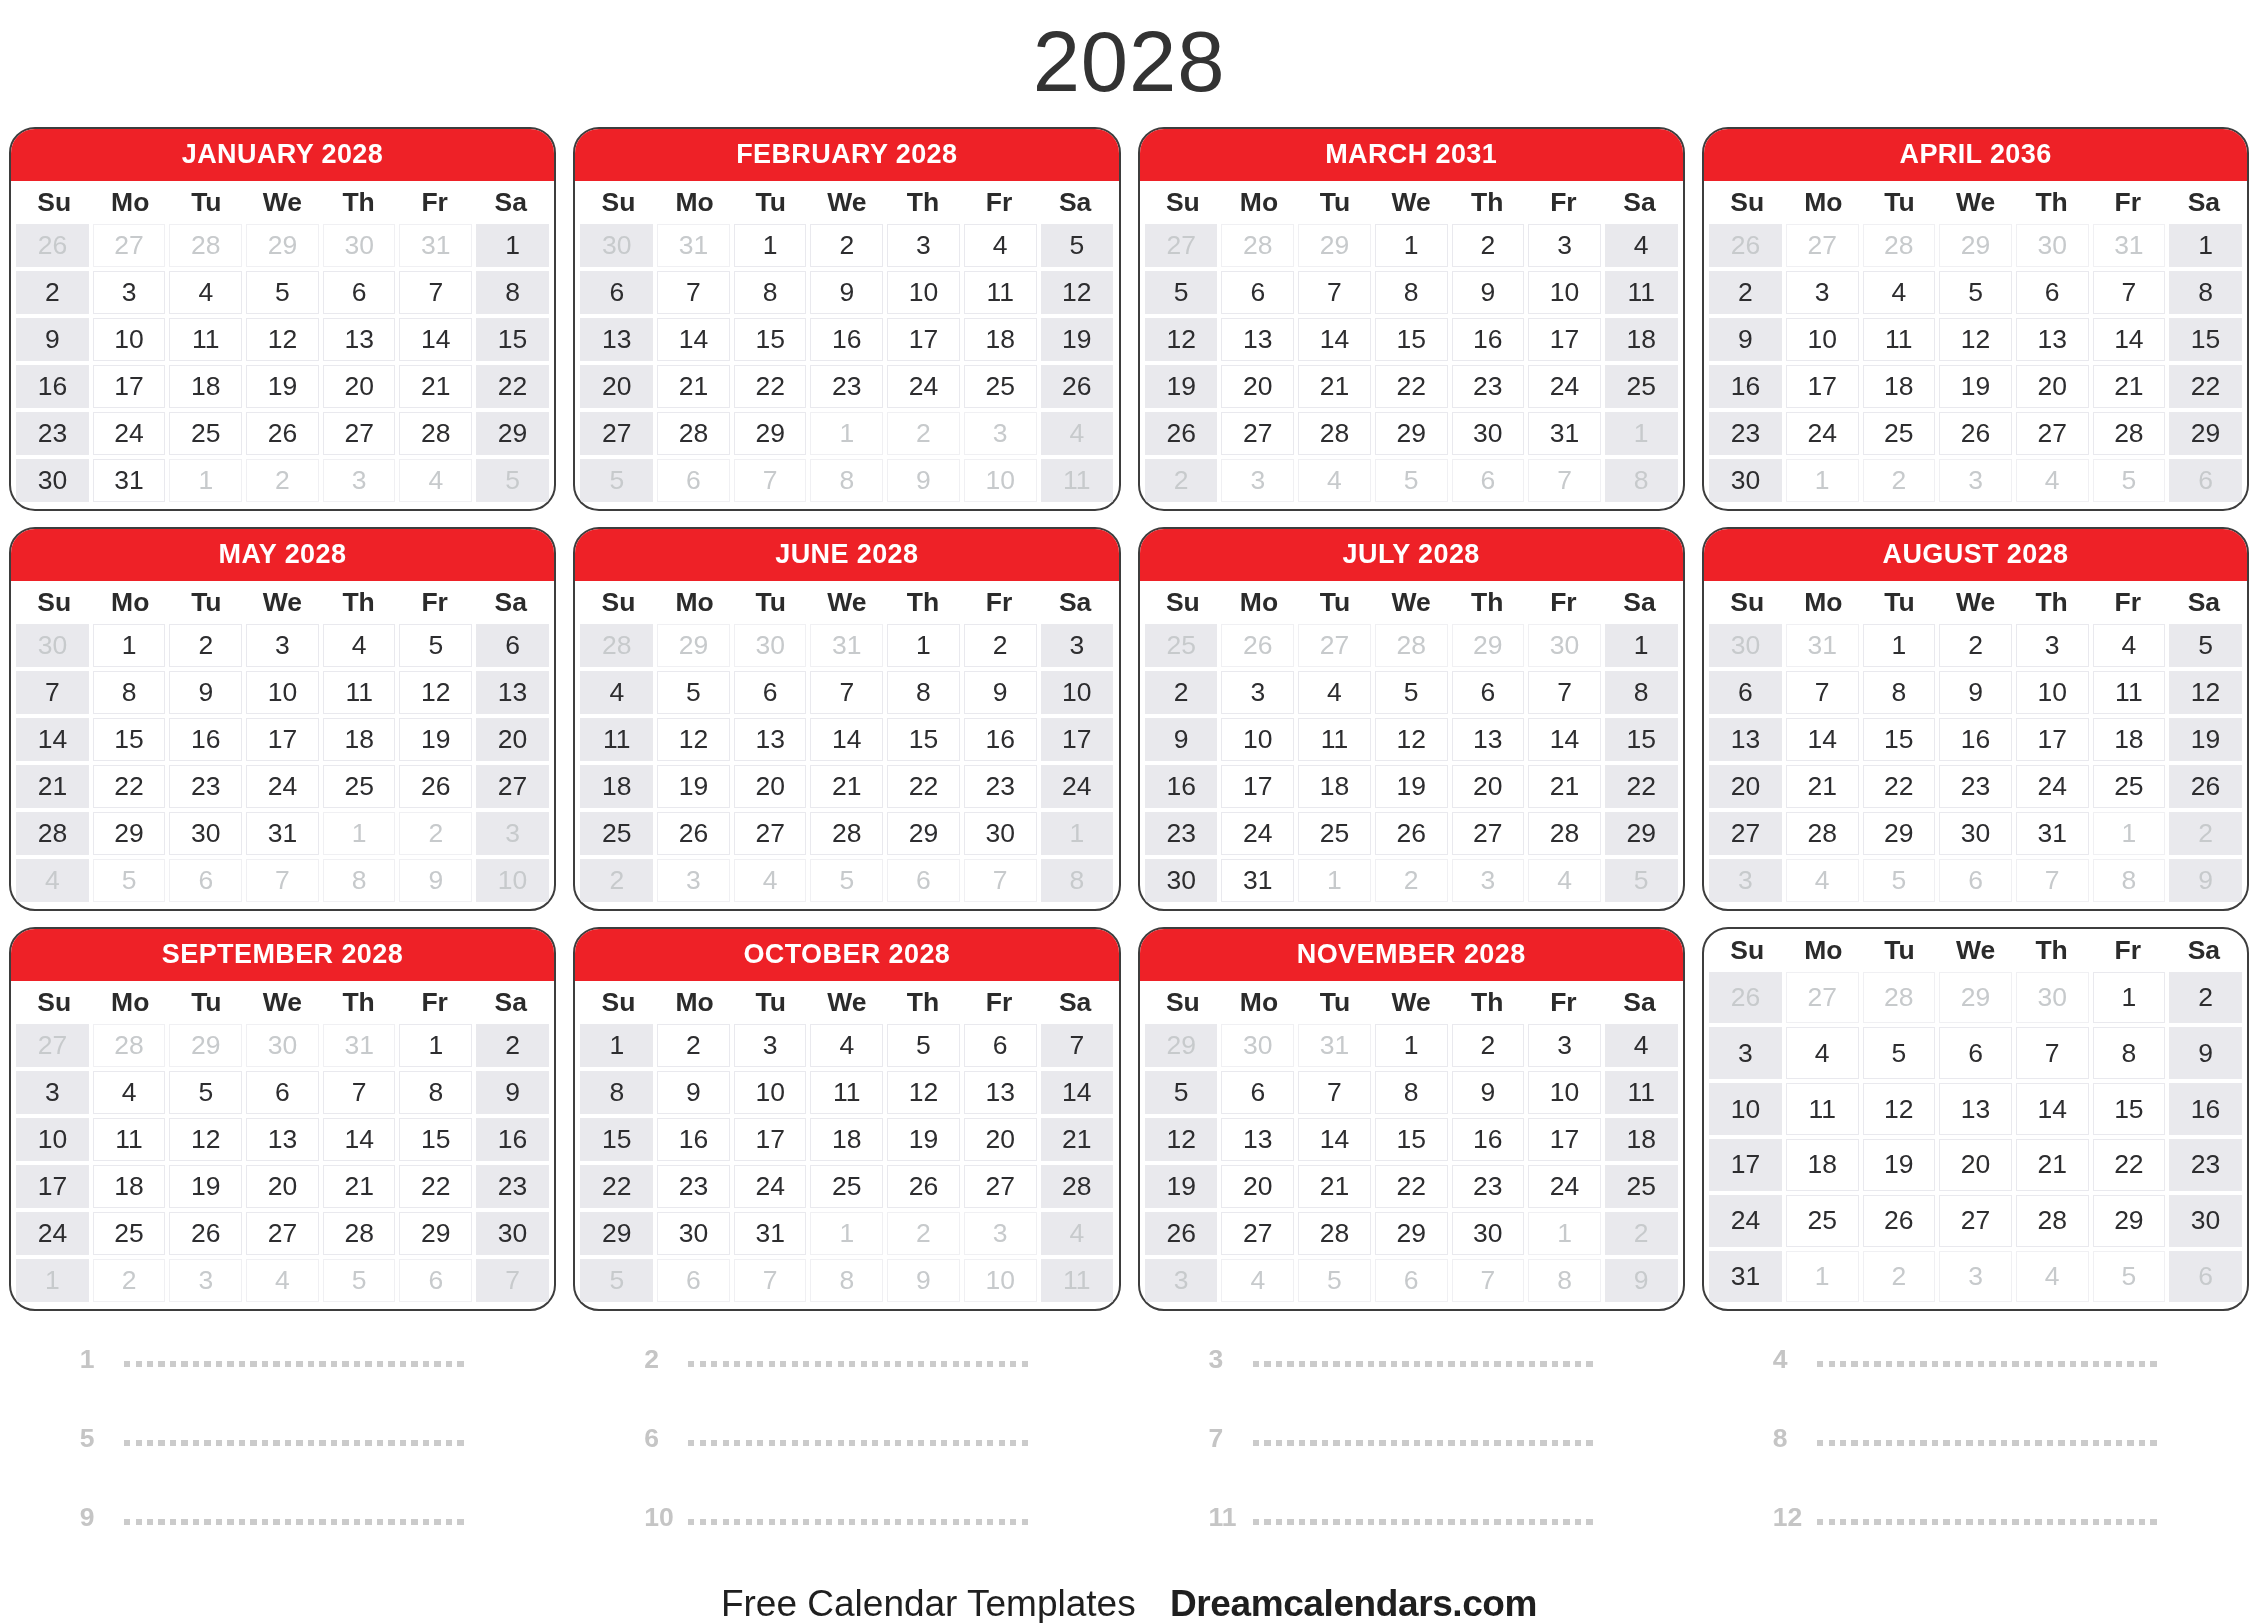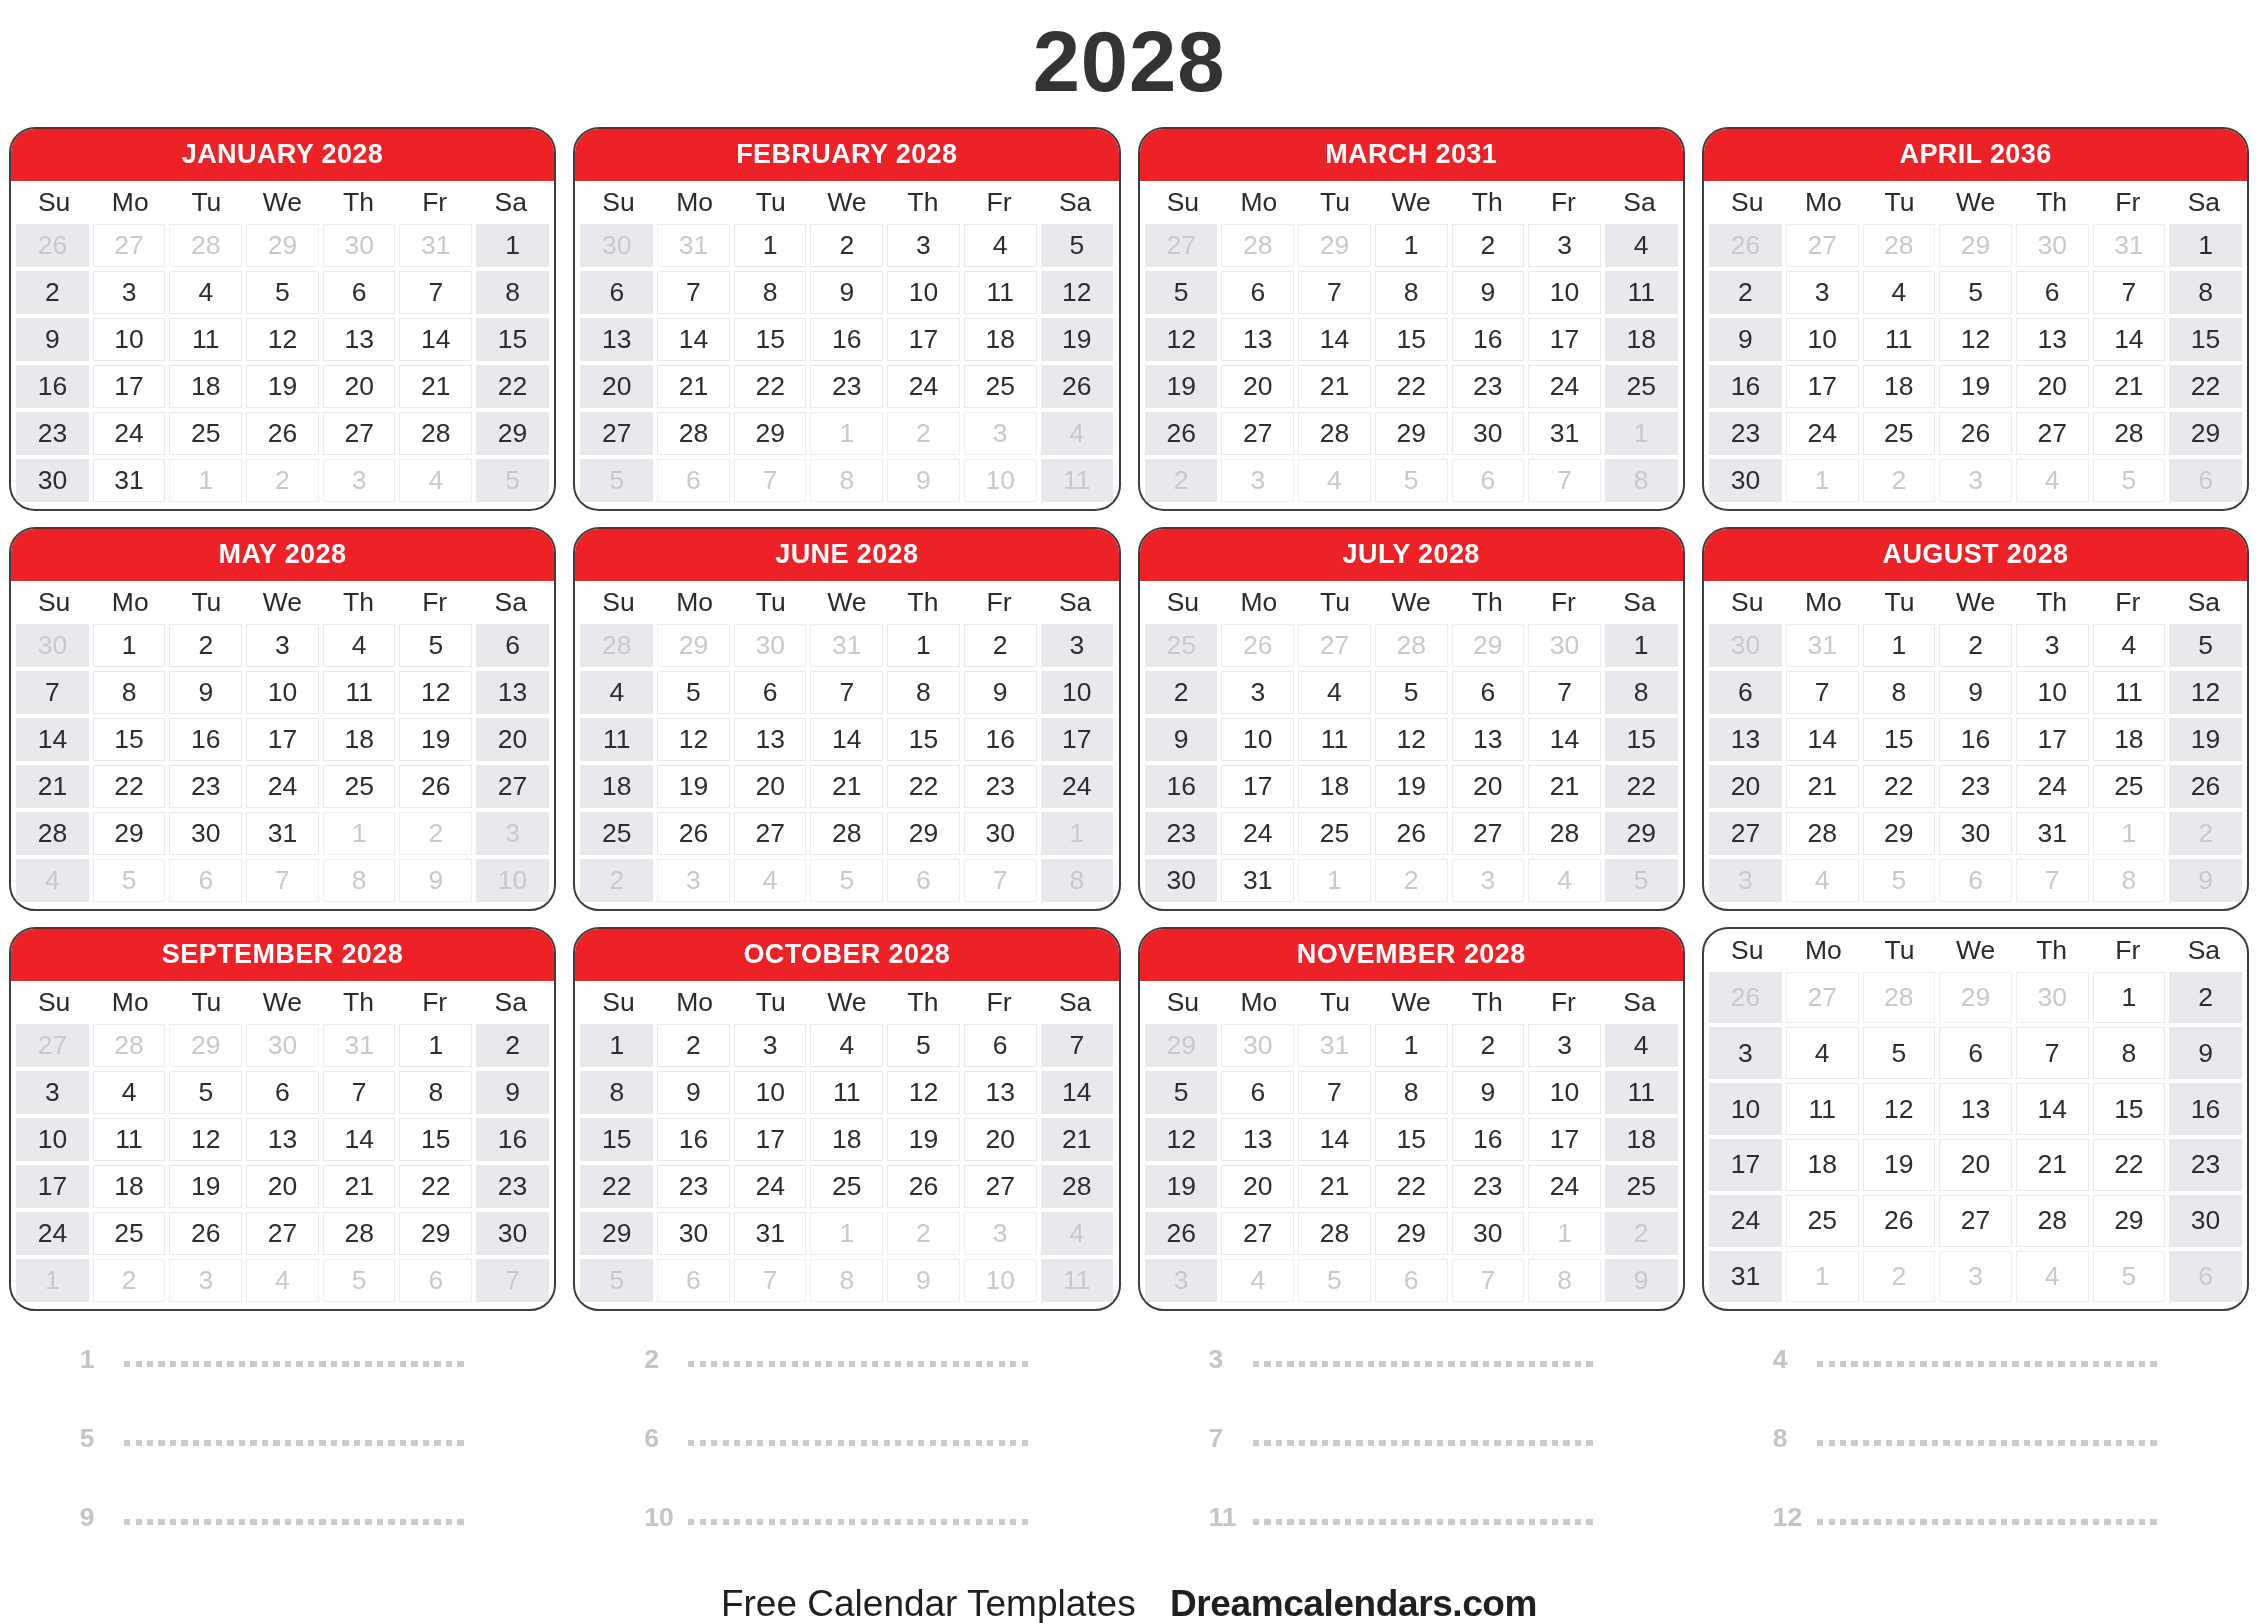--- a/index.html
+++ b/index.html
@@ -14,21 +14,21 @@
   }
   *{box-sizing:border-box;}
   html,body{margin:0;padding:0;}
   body{
     width:2258px;height:1623px;overflow:hidden;background:#ffffff;
     font-family:"Liberation Sans","DejaVu Sans",sans-serif;
     position:relative;
   }
   .page-title{
     margin:17.6px 0 0;text-align:center;
-    font-size:85px;line-height:88px;font-weight:700;color:var(--title-ink);
+    font-size:85px;line-height:88px;font-weight:400;color:var(--title-ink);
     letter-spacing:0.9px;
   }
   .months-grid{
     margin:21px 8.8px 0;
     display:grid;grid-template-columns:repeat(4,1fr);
     column-gap:17px;row-gap:16px;
   }
   .month{
     height:384px;background:#fff;
     border:2.6px solid var(--card-border);border-radius:26px;
@@ -37,21 +37,21 @@
   .month-header{
     flex:0 0 52px;background:var(--header-red);
     display:flex;align-items:center;justify-content:center;
   }
   .month-title{
     color:#ffffff;font-weight:700;font-size:27px;letter-spacing:0.4px;
   }
   .weekday-row{
     flex:0 0 43px;display:grid;grid-template-columns:repeat(7,1fr);
     align-items:center;text-align:center;padding:0 5.3px;
-    font-weight:400;font-size:26.5px;color:#2b2b2b;
+    font-weight:700;font-size:26.5px;color:#2b2b2b;
   }
   .dates-grid{
     flex:1;display:grid;grid-template-columns:repeat(7,1fr);
     grid-auto-rows:1fr;gap:4px;padding:0 5.3px 6.2px;
   }
   .cell{
     display:flex;align-items:center;justify-content:center;
     background:#ffffff;border:1.8px solid var(--cell-border);
     font-size:26.5px;color:var(--date-ink);
   }

